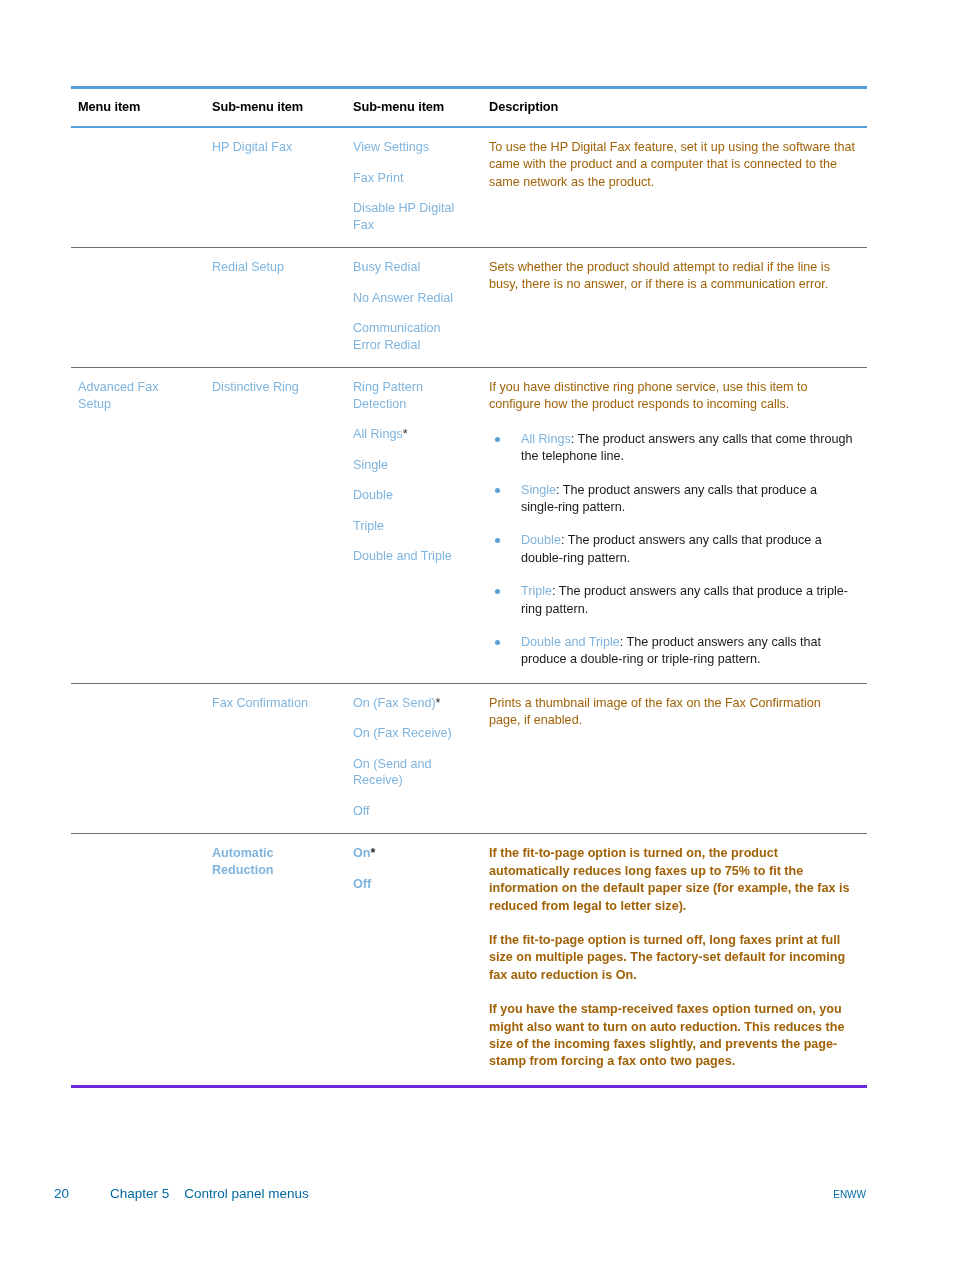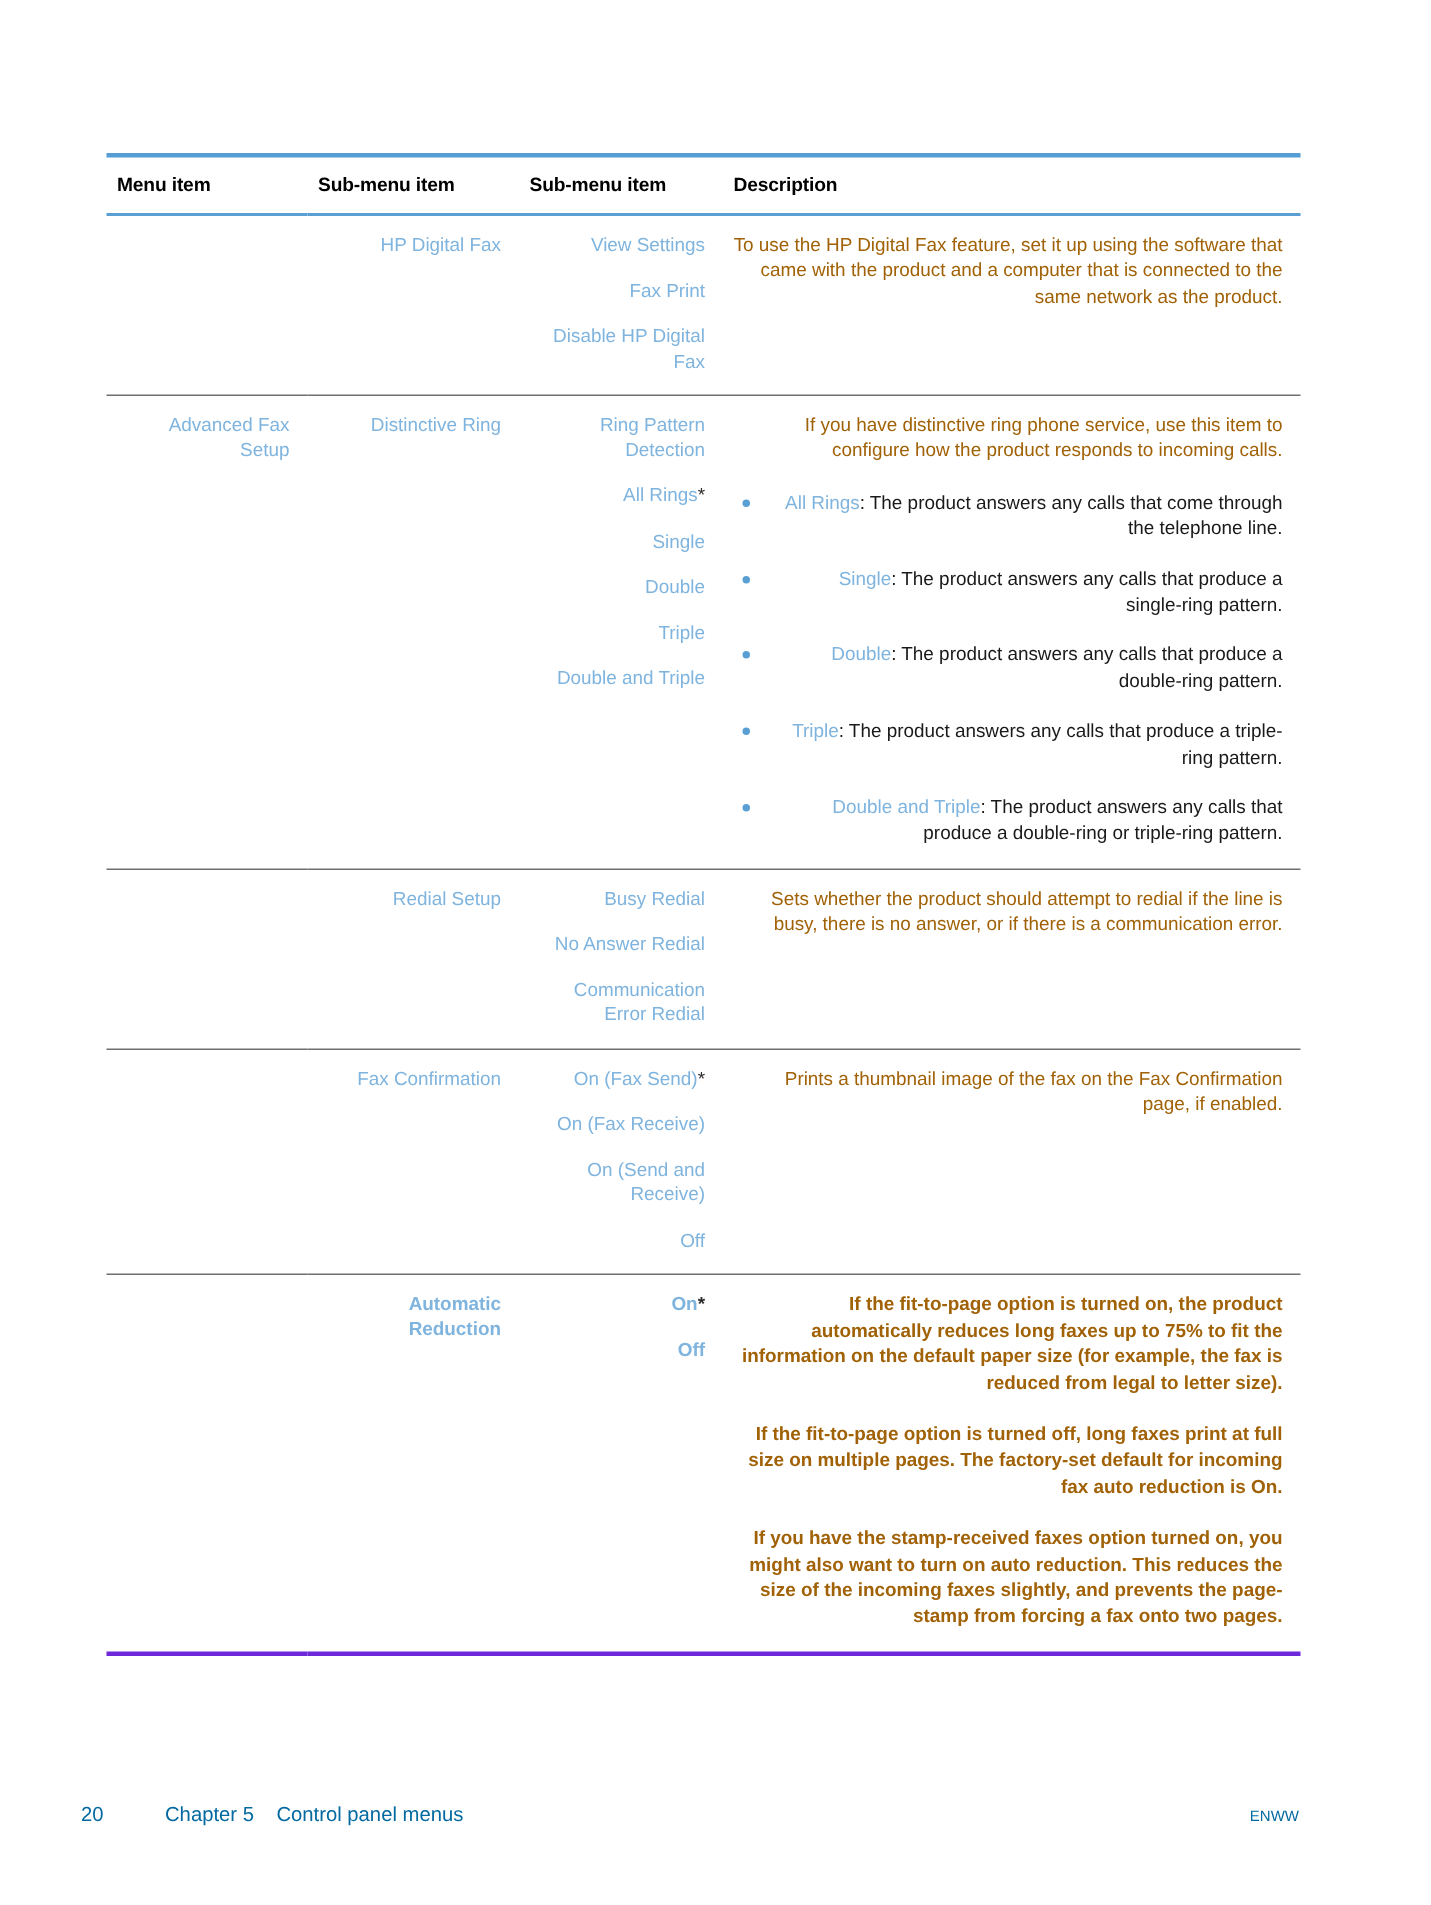--- a/index.html
+++ b/index.html
@@ -11,21 +11,21 @@
     width: 954px;
     height: 1270px;
     font-family: "Liberation Sans", sans-serif;
     color: #1a1a1a;
     position: relative;
     overflow: hidden;
   }
   .page {
     position: absolute;
     left: 0;
-    top: 16px;
+    top: 0;
     width: 954px;
     height: 978px;
   }
   .table-wrap {
     position: absolute;
     left: 71px;
     top: 86px;
     width: 796px;
   }
   .rule-top {
@@ -51,21 +51,20 @@
     color: #000000;
     padding: 10px 10px 12px 7px;
     letter-spacing: -0.1px;
   }
   td {
     vertical-align: top;
     font-size: 12.6px;
     line-height: 17.6px;
     padding: 11px 12px 14px 7px;
     color: #1a1a1a;
-    text-align: right;
   }
   tr.hdr-row th {
     border-bottom: 2px solid #5a9fd4;
   }
   tr.data-row > td {
     border-bottom: 1px solid #6f6f6f;
   }
   tr.data-row.last > td {
     border-bottom: 3px solid #6d28d9;
     font-weight: bold;
@@ -172,20 +171,33 @@
             <div class="opt">View Settings</div>
             <div class="opt">Fax Print</div>
             <div class="opt">Disable HP Digital Fax</div>
           </td>
           <td>
             <p class="desc">To use the HP Digital Fax feature, set it up using the software that came with the product and a computer that is connected to the same network as the product.</p>
           </td>
         </tr>
 
         <tr class="data-row">
+          <td class="cellcol"></td>
+          <td class="cellcol">Redial Setup</td>
+          <td>
+            <div class="opt">Busy Redial</div>
+            <div class="opt">No Answer Redial</div>
+            <div class="opt">Communication Error Redial</div>
+          </td>
+          <td>
+            <p class="desc">Sets whether the product should attempt to redial if the line is busy, there is no answer, or if there is a communication error.</p>
+          </td>
+        </tr>
+
+        <tr class="data-row">
           <td class="cellcol">Advanced Fax Setup</td>
           <td class="cellcol">Distinctive Ring</td>
           <td>
             <div class="opt">Ring Pattern Detection</div>
             <div class="opt">All Rings<span class="star">*</span></div>
             <div class="opt">Single</div>
             <div class="opt">Double</div>
             <div class="opt">Triple</div>
             <div class="opt">Double and Triple</div>
           </td>
@@ -201,33 +213,20 @@
               <li>
                 <span class="bullet-dot"></span><span class="blue">Double</span><span>: The product answers any calls that produce a double-ring pattern.</span>
               </li>
               <li>
                 <span class="bullet-dot"></span><span class="blue">Triple</span><span>: The product answers any calls that produce a triple-ring pattern.</span>
               </li>
               <li>
                 <span class="bullet-dot"></span><span class="blue">Double and Triple</span><span>: The product answers any calls that produce a double-ring or triple-ring pattern.</span>
               </li>
             </ul>
-          </td>
-        </tr>
-
-        <tr class="data-row">
-          <td class="cellcol"></td>
-          <td class="cellcol">Redial Setup</td>
-          <td>
-            <div class="opt">Busy Redial</div>
-            <div class="opt">No Answer Redial</div>
-            <div class="opt">Communication Error Redial</div>
-          </td>
-          <td>
-            <p class="desc">Sets whether the product should attempt to redial if the line is busy, there is no answer, or if there is a communication error.</p>
           </td>
         </tr>
 
 
         <tr class="data-row">
           <td class="cellcol"></td>
           <td class="cellcol">Fax Confirmation</td>
           <td>
             <div class="opt">On (Fax Send)<span class="star">*</span></div>
             <div class="opt">On (Fax Receive)</div>

